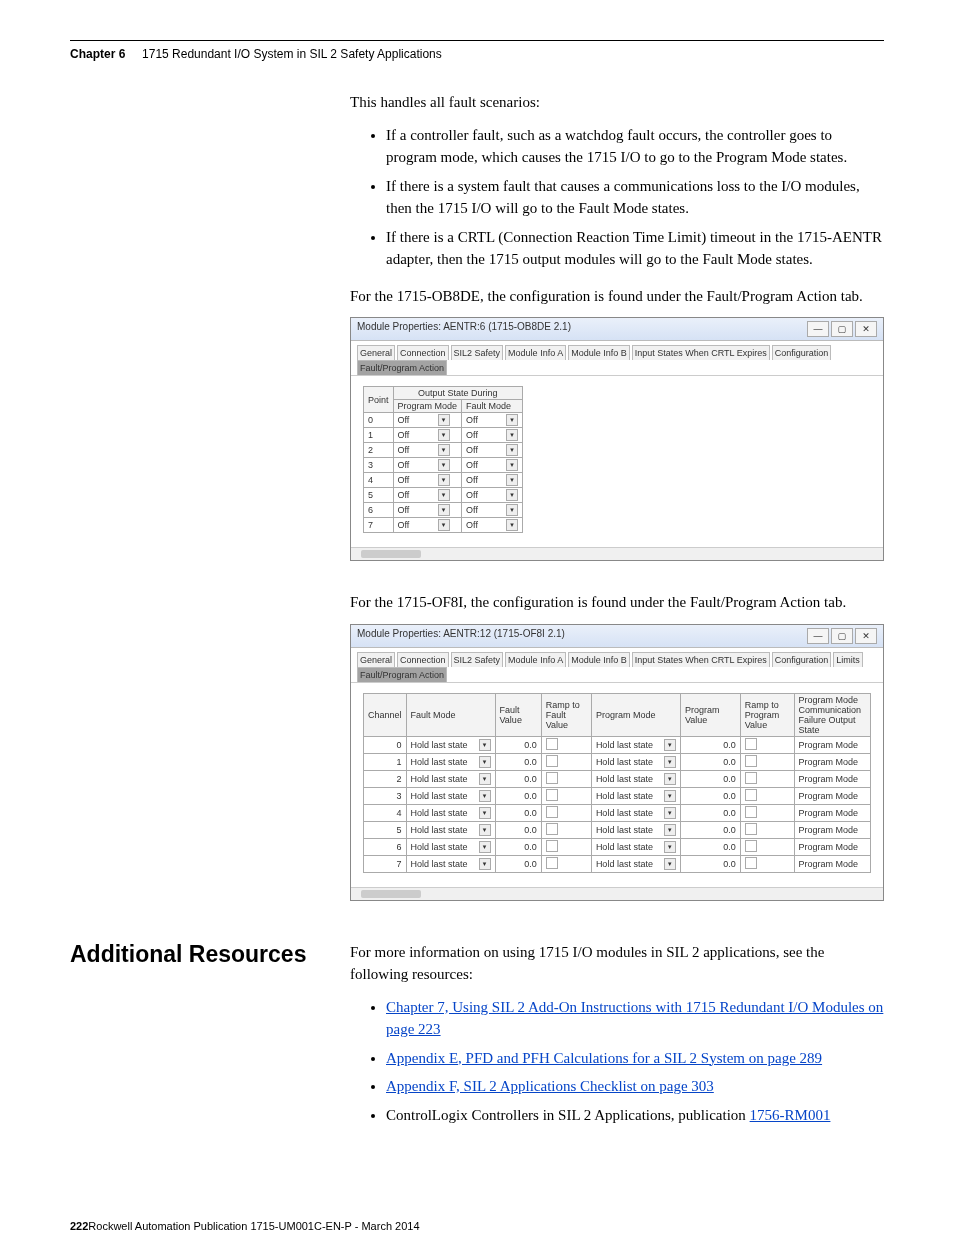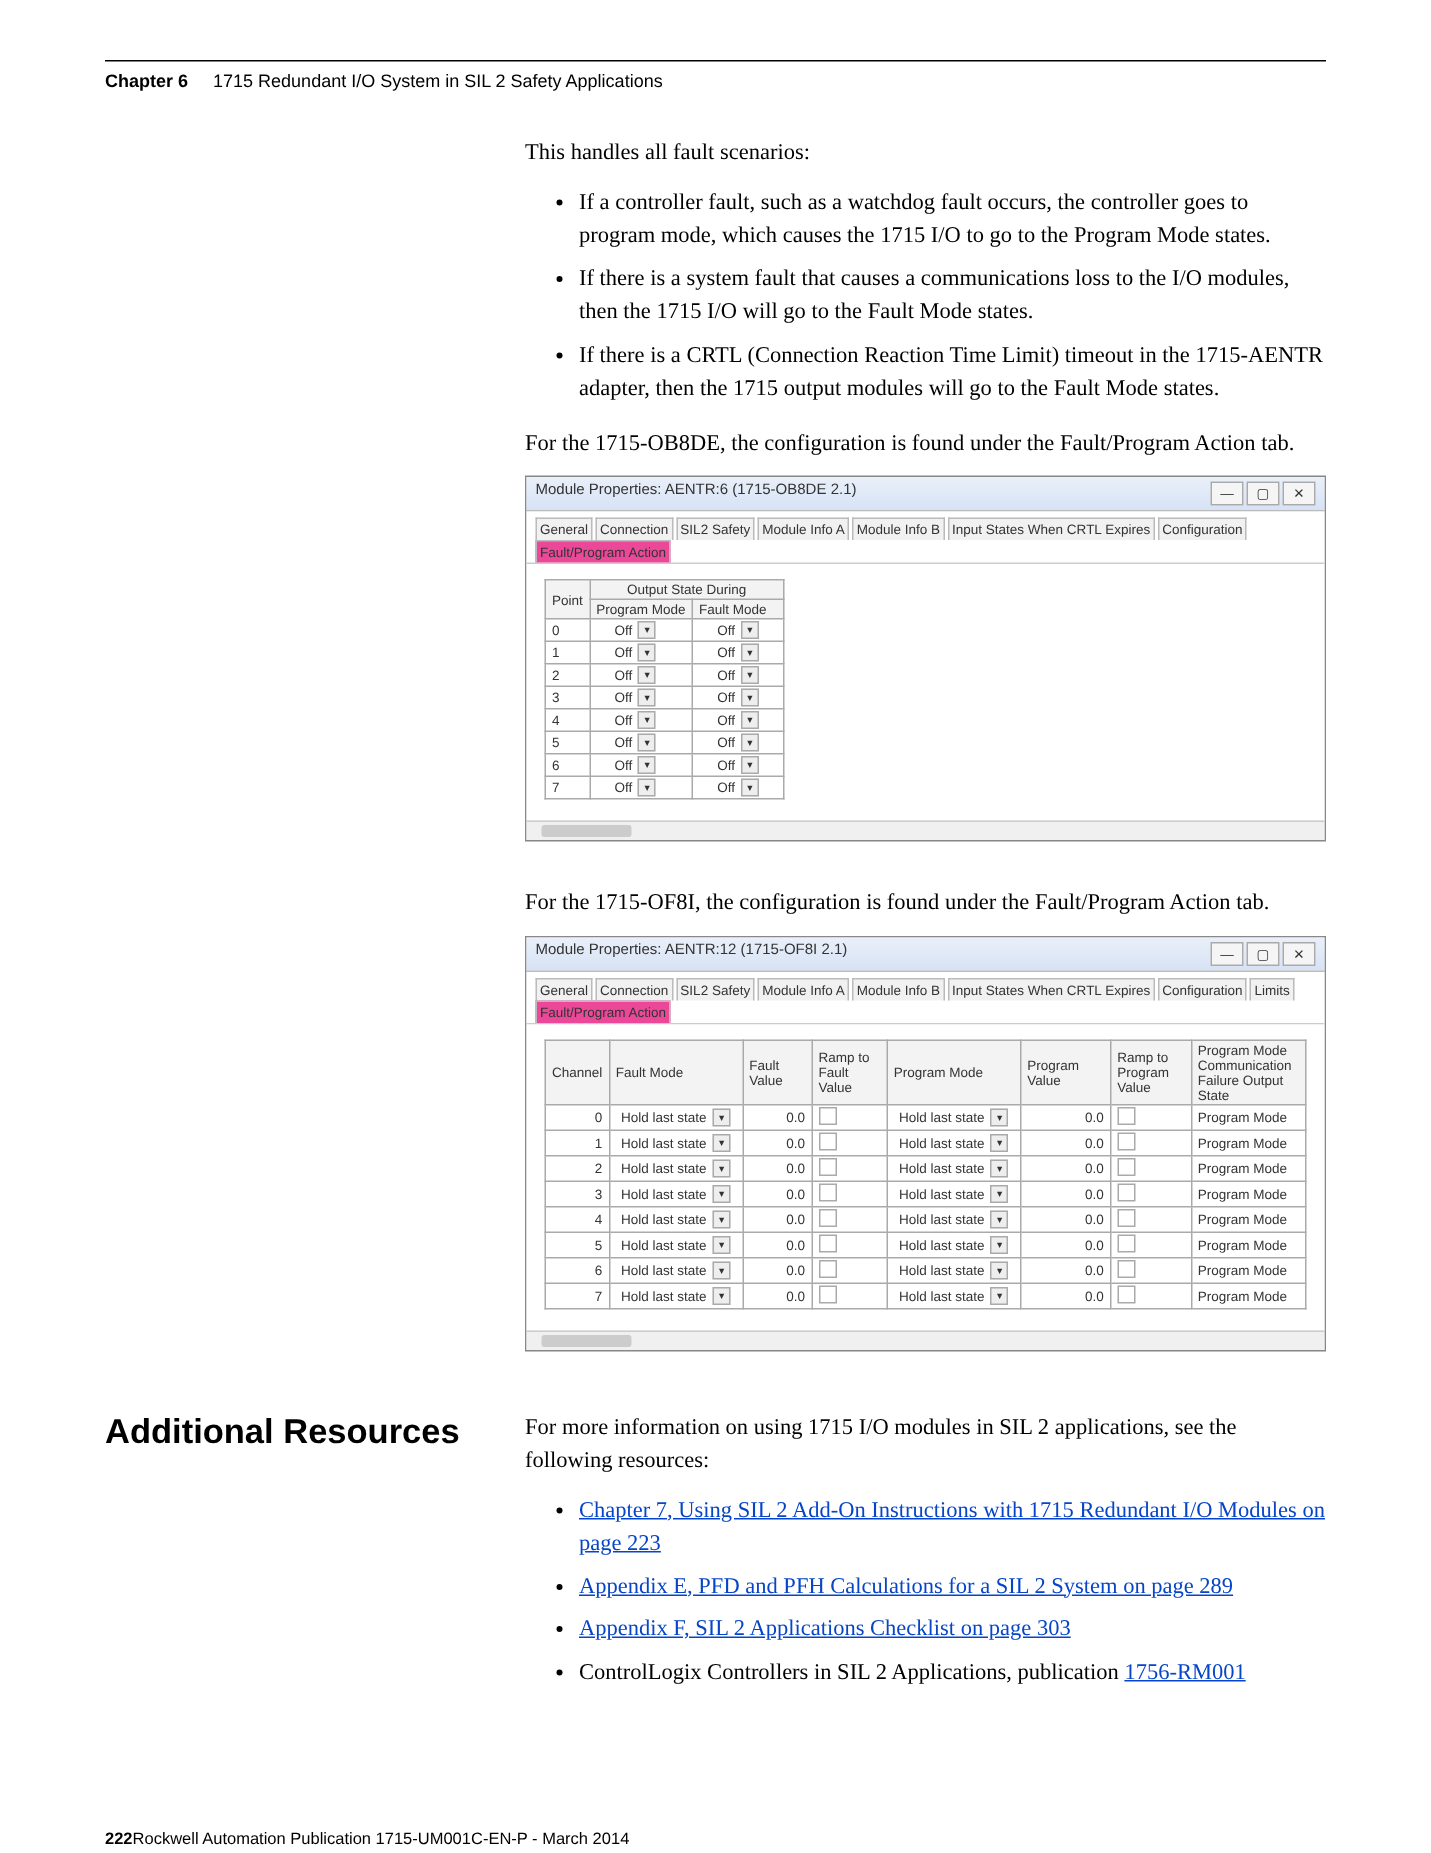--- a/index.html
+++ b/index.html
@@ -72,40 +72,40 @@
   }
   .tab {
     border: 1px solid #bbb;
     border-bottom: none;
     padding: 2px 2px;
     background: #f1f1f1;
     margin-right: 2px;
     font-size: 9px;
     white-space: nowrap;
   }
-  .tab.active { background: #ec4899; }
+  .tab.active { background: #a3a3a3; }
   .tab-body {
     background: #fff;
     padding: 10px 12px 14px 12px;
   }
   table.mini {
     border-collapse: collapse;
     font-size: 9px;
   }
   table.mini th, table.mini td {
     border: 1px solid #aaa;
     padding: 1px 4px;
     text-align: left;
     background: #fff;
   }
   table.mini th { background: #f3f3f3; font-weight: normal; }
   .dd {
     display: inline-flex;
     align-items: center;
-    justify-content: center;
+    justify-content: space-between;
     width: 52px;
     gap: 4px;
   }
   .dd .arrow {
     width: 10px; height: 10px;
     display: inline-flex; align-items: center; justify-content: center;
     background: #eee; border: 1px solid #aaa;
     font-size: 7px;
   }
   .section-row {

